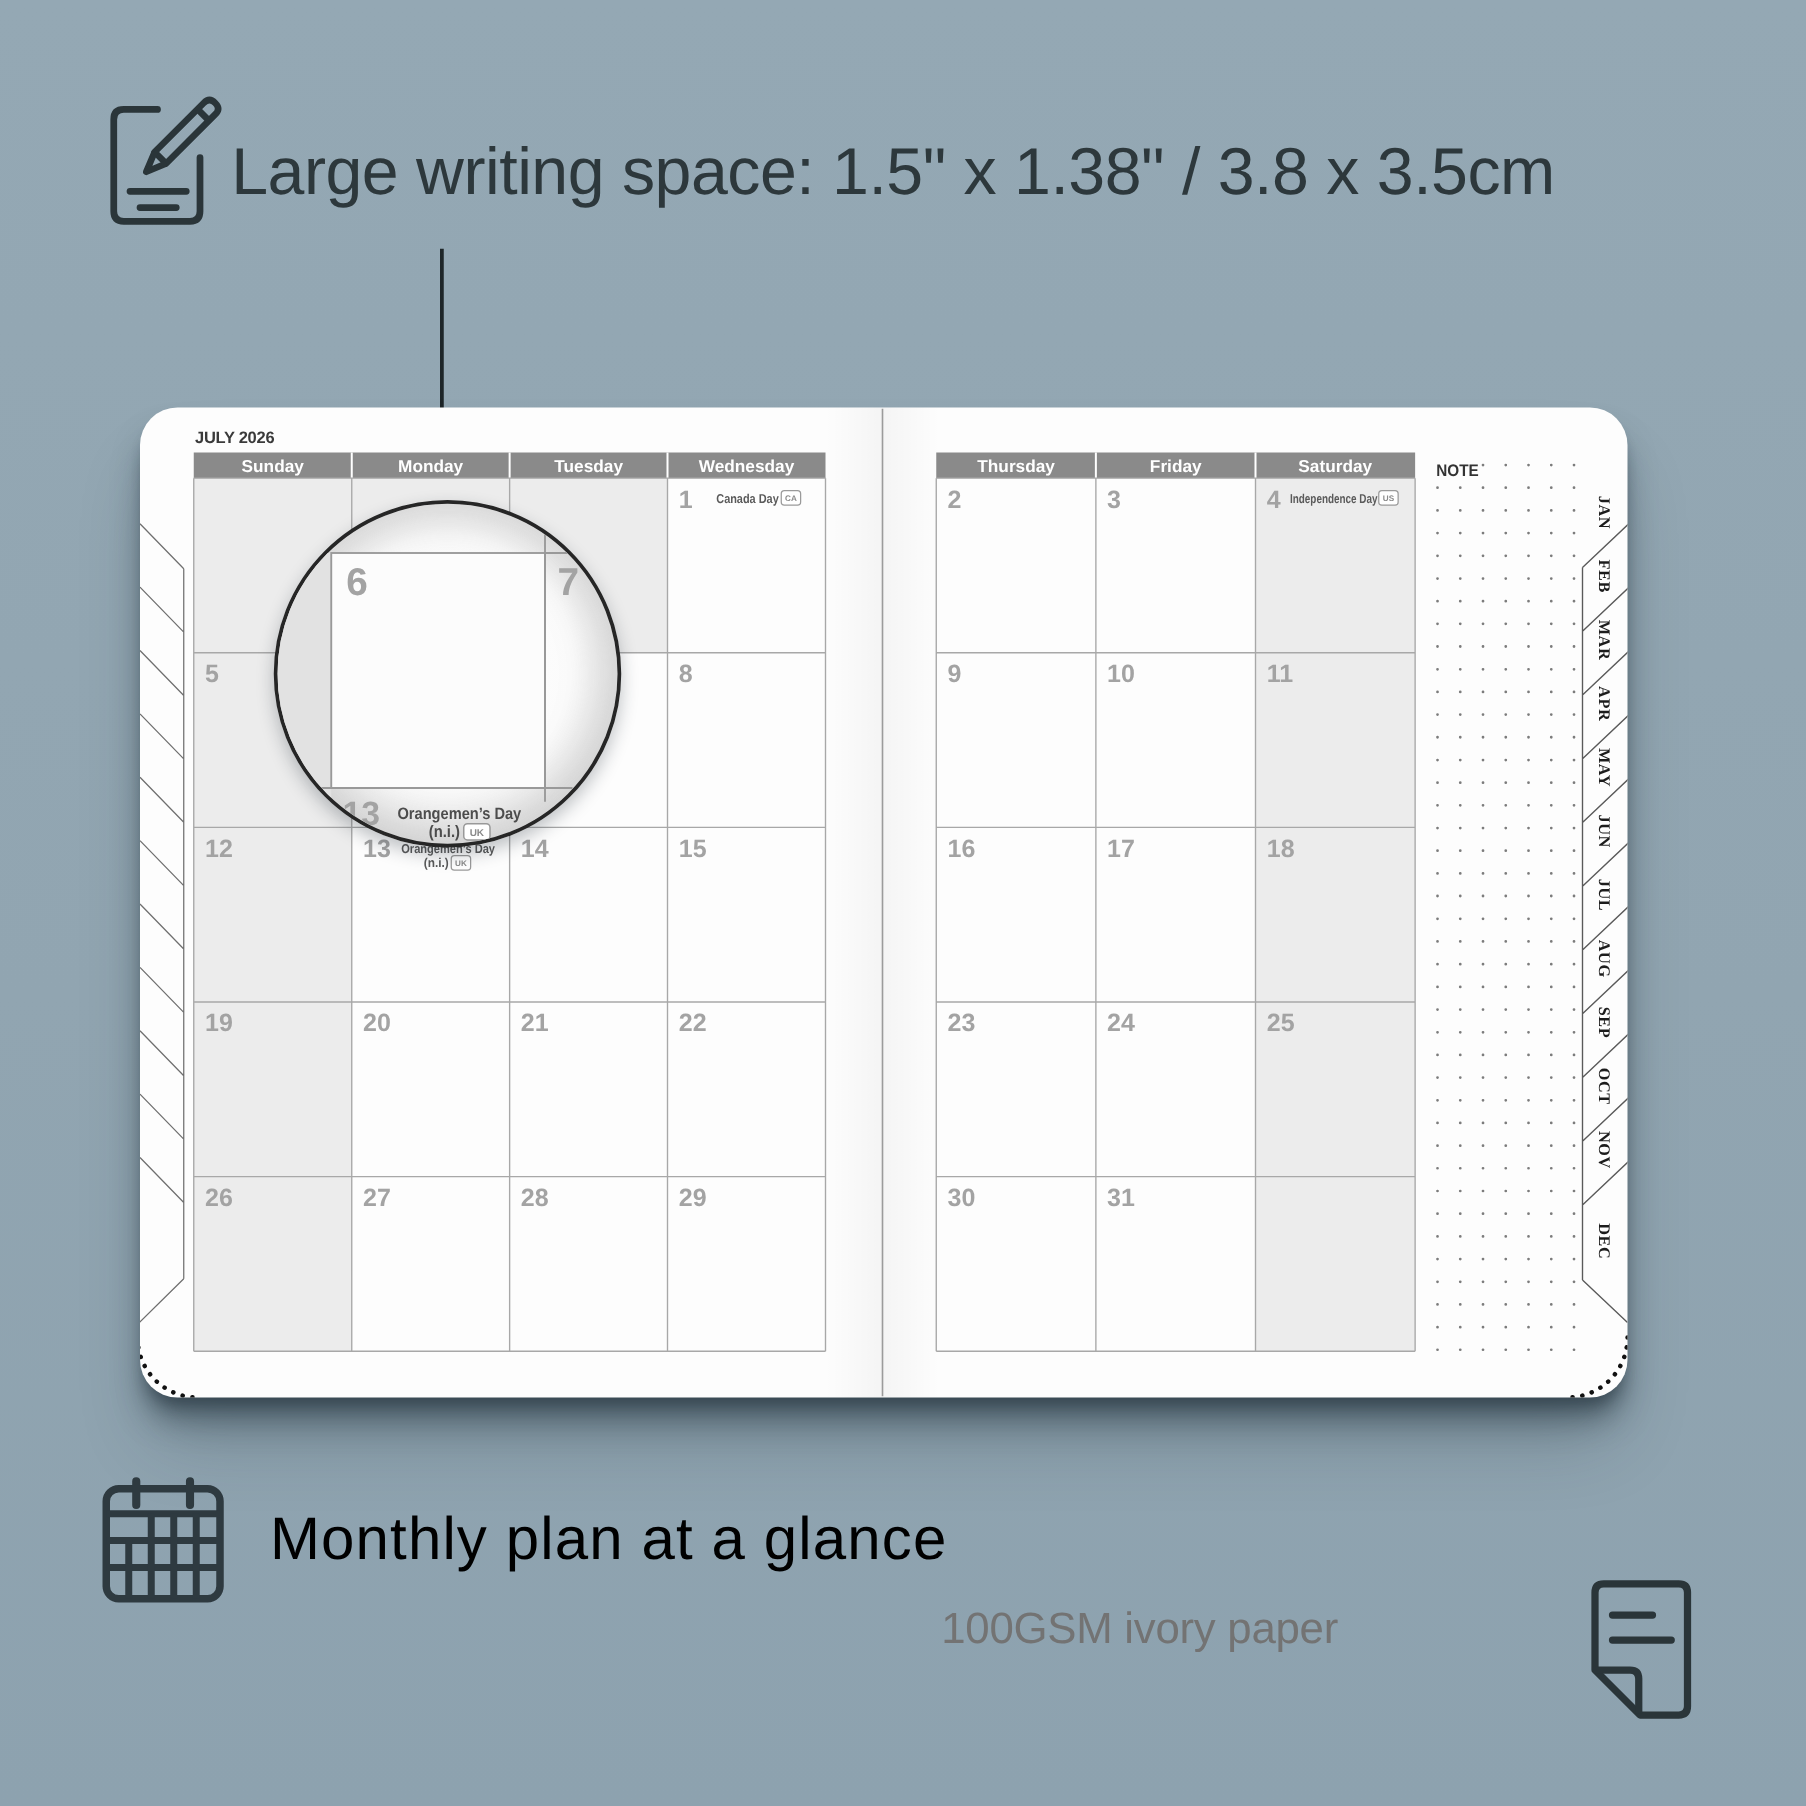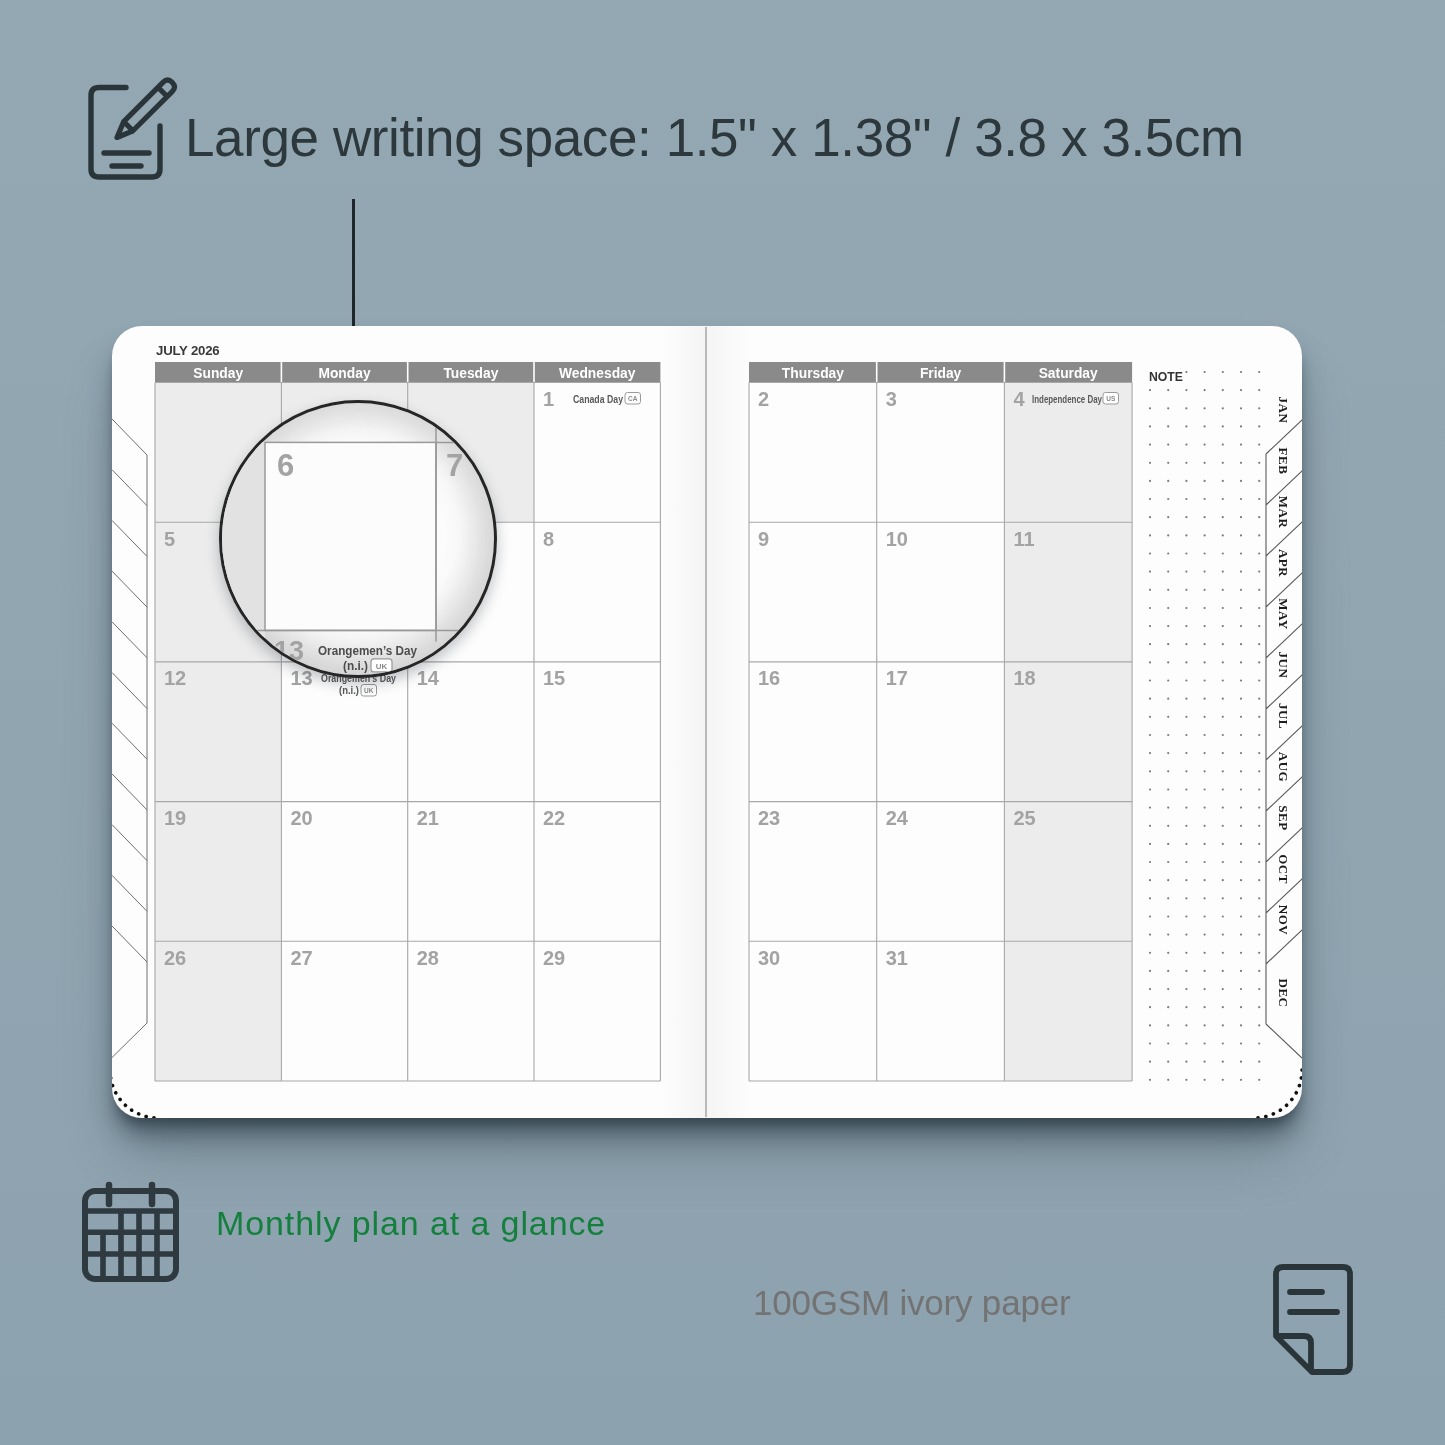--- a/index.html
+++ b/index.html
@@ -167,20 +167,20 @@
 <text x="159.5" y="265.7" font-family="&quot;Liberation Sans&quot;, sans-serif" font-size="8" font-weight="bold" fill="#8a8a8a" text-anchor="middle">UK</text>
 </svg></div>
 
 <svg class="abs" style="left:79px;top:1178px" width="102" height="108" viewBox="0 0 102 108">
 <rect x="6" y="13" width="91" height="88" rx="10" fill="none" stroke="#2e3a40" stroke-width="6"></rect>
 <path d="M30,7 L30,26 M73,7 L73,26" stroke="#2e3a40" stroke-width="6.5" stroke-linecap="round" fill="none"></path>
 <path d="M6,33 L97,33 M6,54.3 L97,54.3 M6,76 L97,76" stroke="#2e3a40" stroke-width="5.6" fill="none"></path>
 <path d="M42,33 L42,101 M60,33 L60,101 M78,33 L78,101 M24,54.3 L24,101" stroke="#2e3a40" stroke-width="5.6" fill="none"></path>
 </svg>
 
-<div class="abs" id="monthly" style="left:216px;top:1204.4px;font-size:34px;color:#15803d;letter-spacing:0.9px;white-space:nowrap;">Monthly plan at a glance</div>
+<div class="abs" id="monthly" style="left:216px;top:1204.4px;font-size:48px;color:#000000;letter-spacing:0.9px;white-space:nowrap;">Monthly plan at a glance</div>
 
 <div class="abs" id="gsm" style="left:753px;top:1283.4px;font-size:35px;color:#737373;letter-spacing:-0.2px;white-space:nowrap;">100GSM ivory paper</div>
 
 <svg class="abs" style="left:1270px;top:1260px" width="88" height="120" viewBox="0 0 88 120">
 <path d="M42,112 L73,112 Q80,112 80,105 L80,14 Q80,7 73,7 L13,7 Q6,7 6,14 L6,76 Z" fill="none" stroke="#2a3539" stroke-width="5.8" stroke-linejoin="round"></path>
 <path d="M6,76 L34,76 Q41,76 41,83 L41,111" fill="none" stroke="#2a3539" stroke-width="5.8" stroke-linejoin="round"></path>
 <path d="M20,32 L52,32 M20,52 L67,52" stroke="#2a3539" stroke-width="5.8" stroke-linecap="round" fill="none"></path>
 </svg>
 </body></html>

